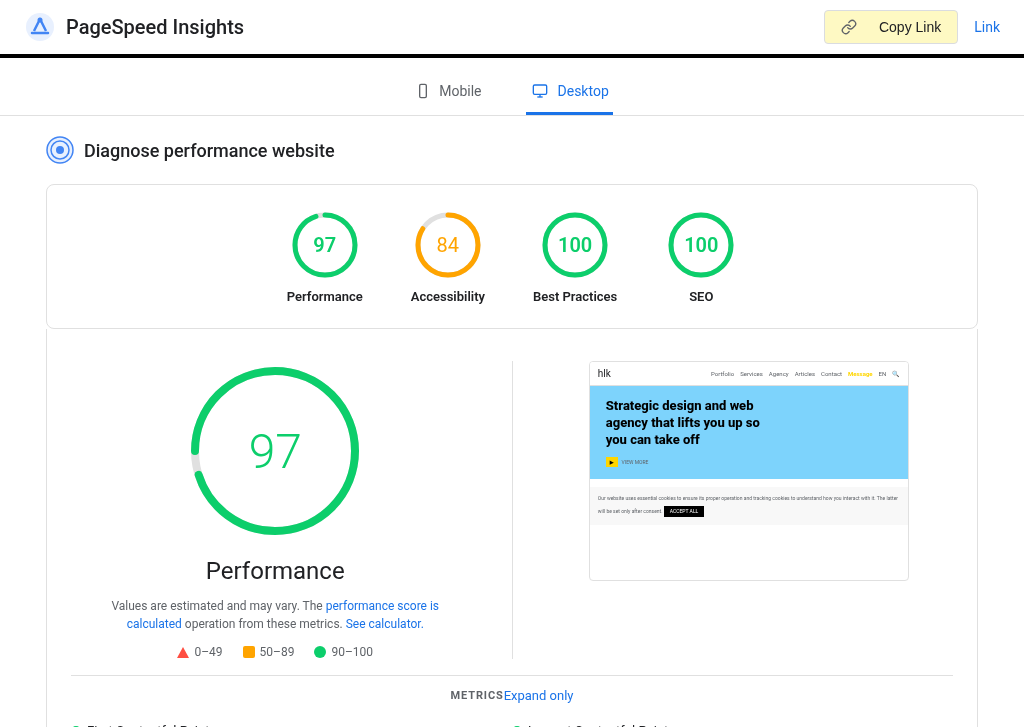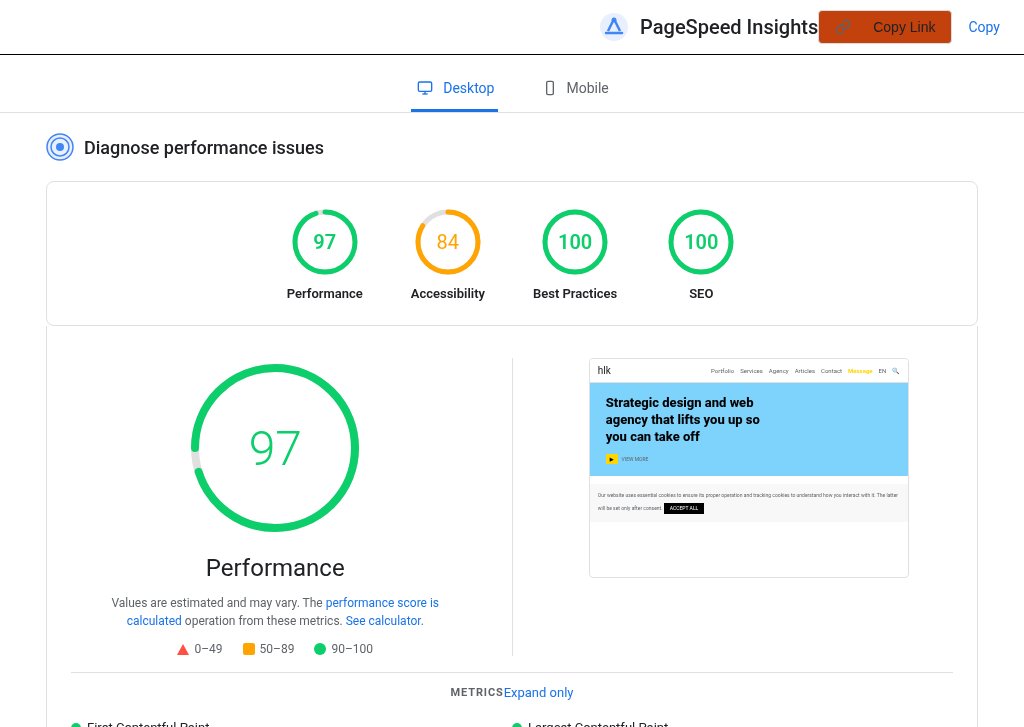--- a/index.html
+++ b/index.html
@@ -2,23 +2,23 @@
 <html><head>
   <meta charset="utf-8">
   <style>
     * { box-sizing: border-box; margin: 0; padding: 0; }
     body { font-family: -apple-system, BlinkMacSystemFont, 'Segoe UI', Roboto, Arial, sans-serif; background: #fff; color: #202124; font-size: 14px; }
 
     
     .header {
       display: flex;
       align-items: center;
-      justify-content: flex-end;
+      justify-content: space-between;
       padding: 10px 24px;
-      border-bottom: 1px solid #000000;
+      border-bottom: 4px solid #000000;
       background: #fff;
     }
     .header-left {
       display: flex;
       align-items: center;
       gap: 10px;
     }
     .logo-icon {
       width: 32px;
       height: 32px;
@@ -33,21 +33,21 @@
       align-items: center;
       gap: 16px;
     }
     .copy-link-btn {
       display: flex;
       align-items: center;
       gap: 22px;
       padding: 8px 16px;
       border: 1px solid #dadce0;
       border-radius: 4px;
-      background: #c2410c;
+      background: #fef9c3;
       color: #202124;
       font-size: 14px;
       cursor: pointer;
     }
     .docs-link {
       color: #1a73e8;
       font-size: 14px;
       text-decoration: none;
       cursor: pointer;
     }
@@ -361,51 +361,51 @@
     <span class="app-title">PageSpeed Insights</span>
   </div>
   <div class="header-right">
     <button class="copy-link-btn">
       <svg width="16" height="16" viewBox="0 0 24 24" fill="none" stroke="#5f6368" stroke-width="2" stroke-linecap="round" stroke-linejoin="round">
         <path d="M10 13a5 5 0 0 0 7.54.54l3-3a5 5 0 0 0-7.07-7.07l-1.72 1.71"></path>
         <path d="M14 11a5 5 0 0 0-7.54-.54l-3 3a5 5 0 0 0 7.07 7.07l1.71-1.71"></path>
       </svg>
       <span>Copy Link</span>
     </button>
-    <a class="docs-link">Copy</a>
+    <a class="docs-link">Link</a>
   </div>
 </div>
 
 <div class="tabs-container">
+  <div class="tab">
+    <svg width="16" height="18" viewBox="0 0 24 24" fill="none" stroke="#5f6368" stroke-width="2">
+      <rect x="7" y="2" width="10" height="20" rx="2" ry="2"></rect>
+      <line x1="12" y1="18" x2="12.01" y2="18"></line>
+    </svg>
+    <span>Mobile</span>
+  </div>
   <div class="tab active">
     <svg width="20" height="16" viewBox="0 0 24 24" fill="none" stroke="#1a73e8" stroke-width="2">
       <rect x="2" y="3" width="20" height="14" rx="2" ry="2"></rect>
       <line x1="8" y1="21" x2="16" y2="21"></line>
       <line x1="12" y1="17" x2="12" y2="21"></line>
     </svg>
     <span>Desktop</span>
   </div>
-  <div class="tab">
-    <svg width="16" height="18" viewBox="0 0 24 24" fill="none" stroke="#5f6368" stroke-width="2">
-      <rect x="7" y="2" width="10" height="20" rx="2" ry="2"></rect>
-      <line x1="12" y1="18" x2="12.01" y2="18"></line>
-    </svg>
-    <span>Mobile</span>
-  </div>
 </div>
 
 <div class="page-content">
 
   <div class="diagnose-section">
     <svg class="diagnose-icon" viewBox="0 0 28 28" xmlns="http://www.w3.org/2000/svg">
       <circle cx="14" cy="14" r="13" fill="#e8f0fe" stroke="#4285f4" stroke-width="1.5"></circle>
       <circle cx="14" cy="14" r="9" fill="none" stroke="#4285f4" stroke-width="1.5"></circle>
       <circle cx="14" cy="14" r="4" fill="#4285f4"></circle>
     </svg>
-    <span class="diagnose-title">Diagnose performance issues</span>
+    <span class="diagnose-title">Diagnose performance website</span>
   </div>
 
   <div class="scores-card">
     <div class="scores-row">
 
       <div class="score-item">
         <div style="position:relative;width:72px;height:72px;">
           <svg width="72" height="72" viewBox="0 0 72 72">
             <circle cx="36" cy="36" r="30" fill="none" stroke="#e0e0e0" stroke-width="5"></circle>
             <circle cx="36" cy="36" r="30" fill="none" stroke="#0cce6b" stroke-width="5" stroke-dasharray="188.4" stroke-dashoffset="9.4" transform="rotate(-90 36 36)" stroke-linecap="round"></circle>

